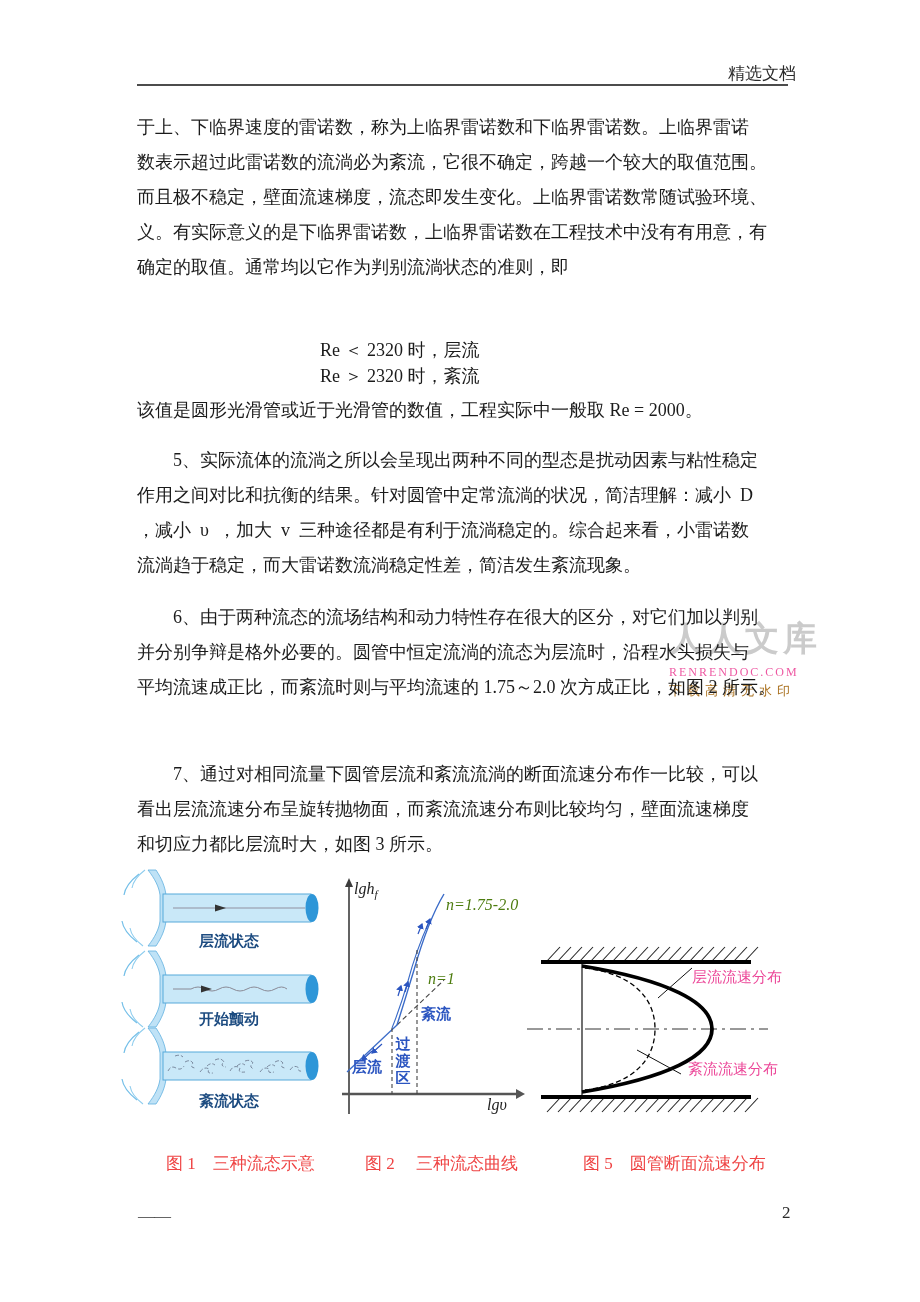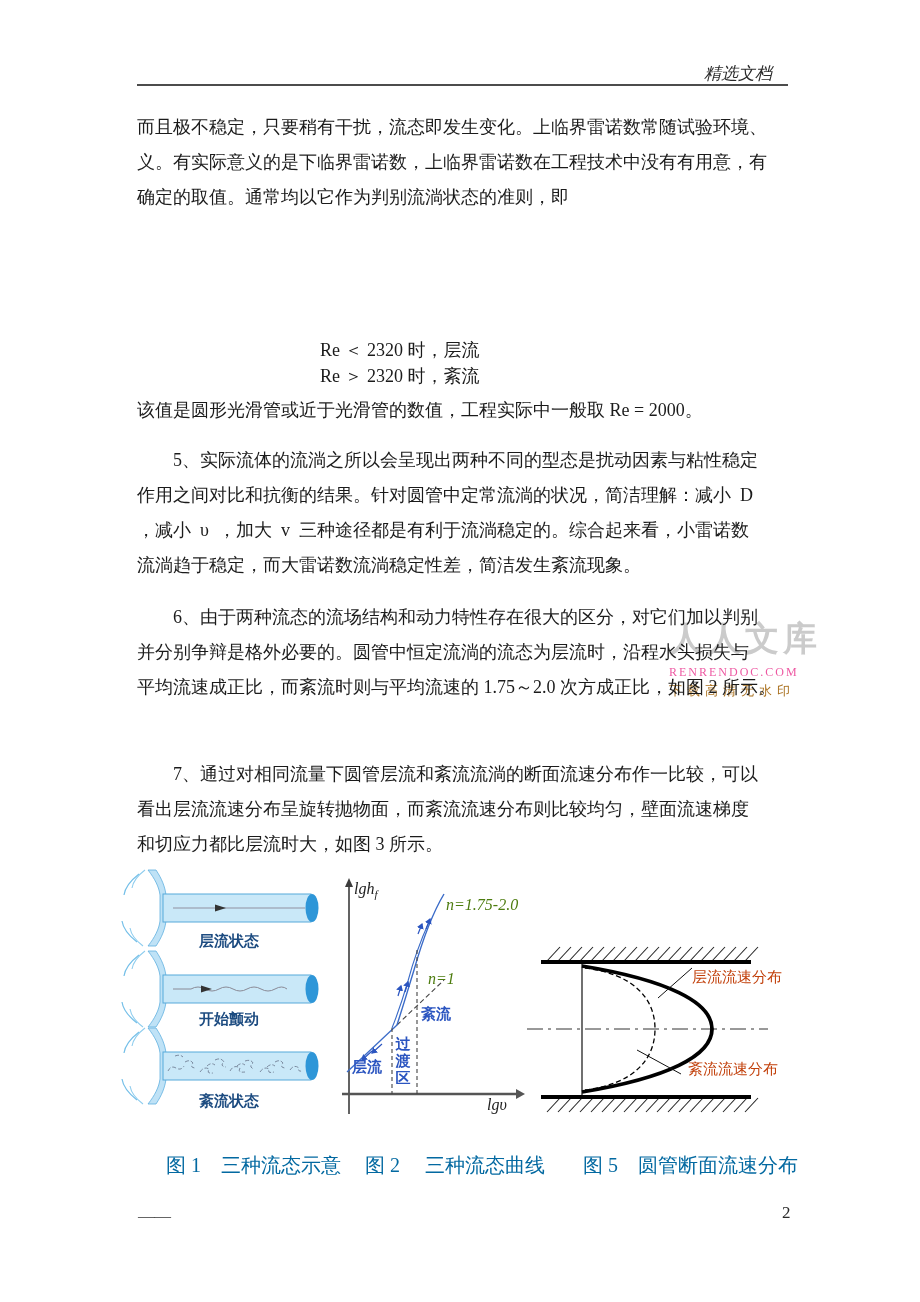--- a/index.html
+++ b/index.html
@@ -4,50 +4,52 @@
 <style>
   html,body{margin:0;padding:0;background:#e8e8e8;}
   #page{position:relative;width:920px;height:1302px;background:#ffffff;overflow:hidden;
         font-family:"Liberation Serif","DejaVu Serif",serif;color:#1b1b1b;}
   .abs{position:absolute;}
   .body-text{font-size:18px;line-height:35px;}
   .tline{height:35px;white-space:pre;}
   .fline{height:26px;white-space:pre;font-size:18px;}
   .header-label{font-size:17px;color:#2a2a2a;text-align:right;}
   .header-rule{height:2px;background:#4c4c4c;}
-  .caption{font-size:20px;white-space:pre;color:#0369a1;}
+  .caption{font-size:17px;white-space:pre;color:#ef4444;}
   .footer-dash{font-size:17px;color:#4a4a4a;letter-spacing:-1px;}
   .page-num{font-size:17px;color:#2a2a2a;}
   .f1label{font-size:15px;font-weight:bold;color:#1c4b80;width:70px;text-align:center;white-space:nowrap;}
   .f2label{font-size:15px;color:#2b55c0;font-weight:bold;white-space:nowrap;}
   .f2n{font-size:16px;color:#4d7c0f;font-style:italic;white-space:nowrap;}
   .f2axis{font-size:16px;color:#222;font-style:italic;white-space:nowrap;}
   .f2axis sub{font-size:11px;}
-  .f3label{font-size:15px;color:#c2410c;white-space:nowrap;}
+  .f3label{font-size:15px;color:#ec4899;white-space:nowrap;}
   .wm1{font-size:34px;font-weight:bold;color:#c2c2c2;letter-spacing:4px;opacity:.85;white-space:nowrap;}
   .wm2{font-size:12px;color:#ec4899;letter-spacing:2px;opacity:.9;white-space:nowrap;font-family:Liberation Serif, serif;}
   .wm3{font-size:13px;color:#a16207;letter-spacing:5px;opacity:.9;white-space:nowrap;}
   .vert{width:20px;line-height:17px;text-align:center;word-break:break-all;}
 </style>
 </head>
 <body>
 
 <div id="page">
 
-  <div class="abs header-label" style="left:584px;top:62px;width:188px;font-style:italic;">精选文档</div>
+  <div class="abs header-label" style="left:608px;top:62px;width:188px;">精选文档</div>
   <div class="abs header-rule" style="left:137px;top:84px;width:651px;"></div>
 
   <div class="abs" style="left:645px;top:616px;margin-left:24px;">
     <div class="wm1">人人文库</div>
     <div class="wm2" style="margin-top:3px;">RENRENDOC.COM</div>
     <div class="wm3" style="margin-top:2px;">下载高清无水印</div>
   </div>
 
   <div class="abs body-text" style="left:137px;top:110px;width:680px;">
-      <div class="tline">而且极不稳定，只要稍有干扰，流态即发生变化。上临界雷诺数常随试验环境、</div>
+      <div class="tline">于上、下临界速度的雷诺数，称为上临界雷诺数和下临界雷诺数。上临界雷诺</div>
+      <div class="tline">数表示超过此雷诺数的流淌必为紊流，它很不确定，跨越一个较大的取值范围。</div>
+      <div class="tline">而且极不稳定，壁面流速梯度，流态即发生变化。上临界雷诺数常随试验环境、</div>
       <div class="tline">义。有实际意义的是下临界雷诺数，上临界雷诺数在工程技术中没有有用意，有</div>
       <div class="tline">确定的取值。通常均以它作为判别流淌状态的准则，即</div>
     </div>
 
   <div class="abs" style="left:320px;top:338px;">
       <div class="fline">Re ＜ 2320 时，层流</div>
       <div class="fline">Re ＞ 2320 时，紊流</div>
     </div>
 
   <div class="abs body-text" style="left:137px;top:393px;width:680px;">

